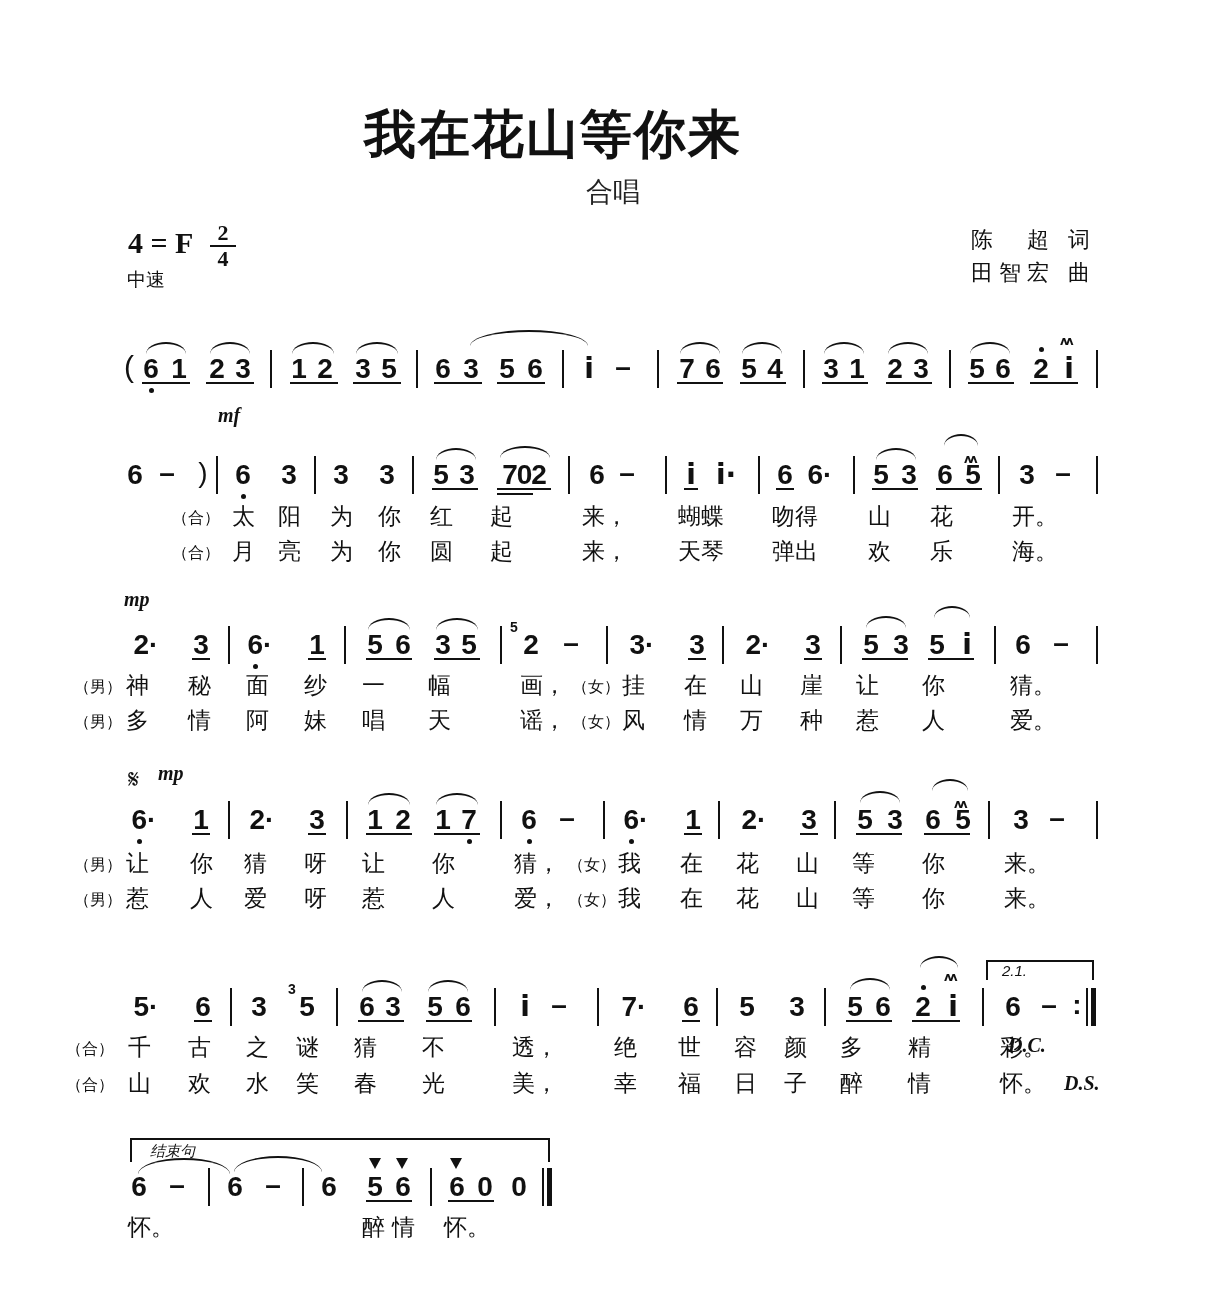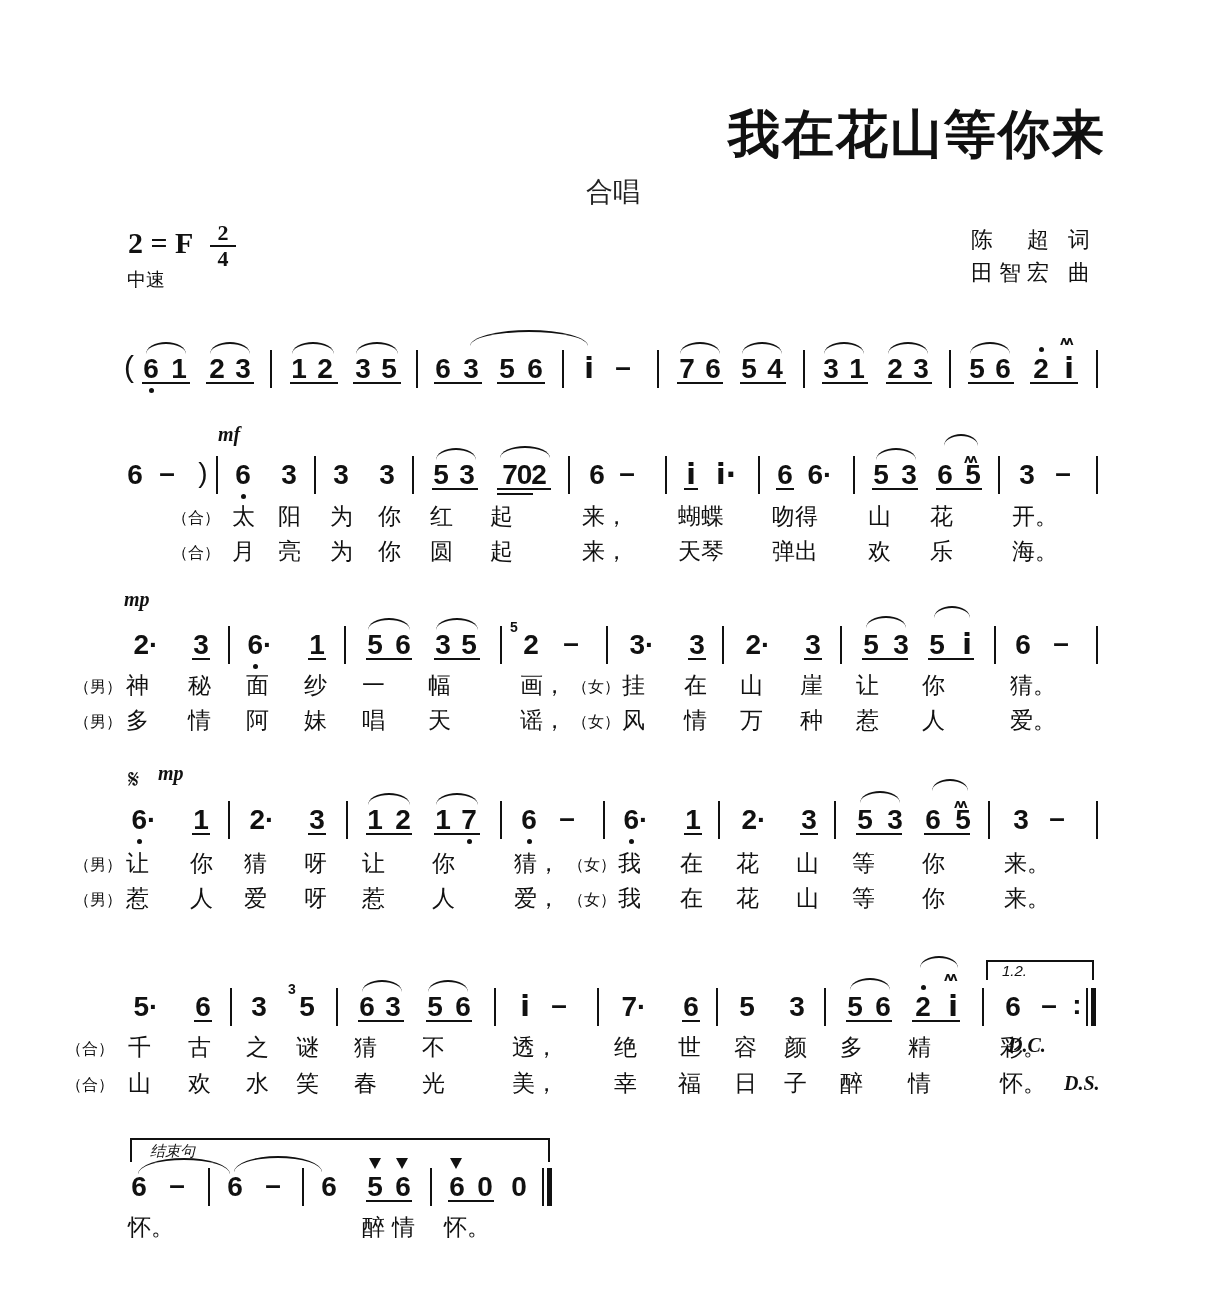--- a/index.html
+++ b/index.html
@@ -1,19 +1,19 @@
 <!DOCTYPE html>
 <html><head>
 <meta charset="utf-8">
 <style>
   html, body { margin: 0; padding: 0; background: #ffffff; }
   body { width: 1226px; height: 1292px; position: relative; overflow: hidden;
          font-family: "DejaVu Sans", sans-serif; color: #111; }
   .abs { position: absolute; }
-  .title { left: 0; width: 1106px; top: 100px; text-align: right; font-family: "DejaVu Serif", serif;
+  .title { left: 0; width: 1106px; top: 100px; text-align: center; font-family: "DejaVu Serif", serif;
            font-size: 52px; font-weight: bold; letter-spacing: 2px; }
   .subtitle { left: 0; width: 1226px; top: 174px; text-align: center; font-size: 27px; color: #222; }
   .key { left: 128px; top: 226px; font-family: "Liberation Serif", serif; font-weight: bold; font-size: 30px; }
   .timesig { left: 210px; top: 222px; font-family: "Liberation Serif", serif; font-weight: bold; font-size: 22px;
              line-height: 22px; text-align: center; width: 26px; }
   .timesig .line { border-top: 2px solid #111; margin: 1px 0; }
   .tempo { left: 127px; top: 267px; font-size: 19px; }
   .credit { right: 130px; font-size: 22px; letter-spacing: 6px; text-align: right; }
   .note { position: absolute; font-family: "Liberation Sans", sans-serif; font-weight: bold; font-size: 28px;
           line-height: 30px; text-align: center; width: 22px; }
@@ -31,21 +31,21 @@
   .volta span { font-family: "Liberation Sans", sans-serif; font-style: italic; font-size: 15px; position: absolute; left: 14px; top: 0px; }
   .grace { position: absolute; font-family: "Liberation Sans", sans-serif; font-weight: bold; font-size: 14px; line-height: 14px; }
   .accent { position: absolute; width: 0; height: 0; border-left: 6px solid transparent; border-right: 6px solid transparent; border-top: 11px solid #111; }
   .final-bar { position: absolute; width: 5px; background: #111; height: 38px; }
 </style>
 </head>
 <body>
 
 <div class="abs title">我在花山等你来</div>
 <div class="abs subtitle">合唱</div>
-<div class="abs key">2 = F</div>
+<div class="abs key">4 = F</div>
 <div class="abs timesig">
   <div>2</div>
   <div class="line"></div>
   <div>4</div>
 </div>
 <div class="abs tempo">中速</div>
 <div class="abs credit" style="top:225px">陈　超 词</div>
 <div class="abs credit" style="top:258px">田智宏 曲</div>
 
 <div>
@@ -102,21 +102,21 @@
   <span class="note dot-above" style="left:1030px;top:354px">2</span>
   <span class="note" style="left:1058px;top:354px;font-family:'DejaVu Sans',sans-serif">i</span>
   <span class="mord" style="left:1060px;top:334px">ʌʌ</span>
   <div class="ul" style="left:968px;top:382px;width:46px"></div>
     <div class="ul" style="left:1030px;top:382px;width:48px"></div>
   <div class="slur" style="left:970px;top:342px;width:40px"></div>
   <div class="bar" style="left:1096px;top:350px"></div>
 </div>
 
 <div>
-  <span class="dyn" style="left:218px;top:423px">mf</span>
+  <span class="dyn" style="left:218px;top:404px">mf</span>
   <span class="note" style="left:124px;top:460px">6</span>
   <span class="note" style="left:156px;top:458px">–</span>
   <span class="note" style="left:192px;top:458px;font-weight:normal">)</span>
   <div class="bar" style="left:216px;top:456px"></div>
   <span class="note dot-below" style="left:232px;top:460px">6</span>
   <span class="note" style="left:278px;top:460px">3</span>
   <div class="bar" style="left:314px;top:456px"></div>
   <span class="note" style="left:330px;top:460px">3</span>
   <span class="note" style="left:376px;top:460px">3</span>
   <div class="bar" style="left:412px;top:456px"></div>
@@ -374,21 +374,21 @@
   <span class="note" style="left:872px;top:992px">6</span>
   <span class="note dot-above" style="left:912px;top:992px">2</span>
   <span class="note" style="left:942px;top:992px;font-family:'DejaVu Sans',sans-serif">i</span>
   <span class="mord" style="left:944px;top:970px">ʌʌ</span>
   <div class="ul" style="left:846px;top:1020px;width:46px"></div>
     <div class="ul" style="left:912px;top:1020px;width:48px"></div>
   <div class="slur" style="left:850px;top:978px;width:40px"></div>
     <div class="slur" style="left:920px;top:956px;width:38px"></div>
   <div class="bar" style="left:982px;top:988px"></div>
   <div class="volta" style="left:986px;top:960px;width:104px">
-      <span>1.2.</span>
+      <span>2.1.</span>
     </div>
   <span class="note" style="left:1002px;top:992px">6</span>
   <span class="note" style="left:1038px;top:990px">–</span>
   <span class="note" style="left:1066px;top:990px">:</span>
   <div class="bar" style="left:1086px;top:988px"></div>
   <div class="final-bar" style="left:1091px;top:988px"></div>
 
   <span class="role" style="left:66px;top:1036px">（合）</span>
   <span class="lyric" style="left:128px;top:1034px">千</span>
   <span class="lyric" style="left:188px;top:1034px">古</span>

